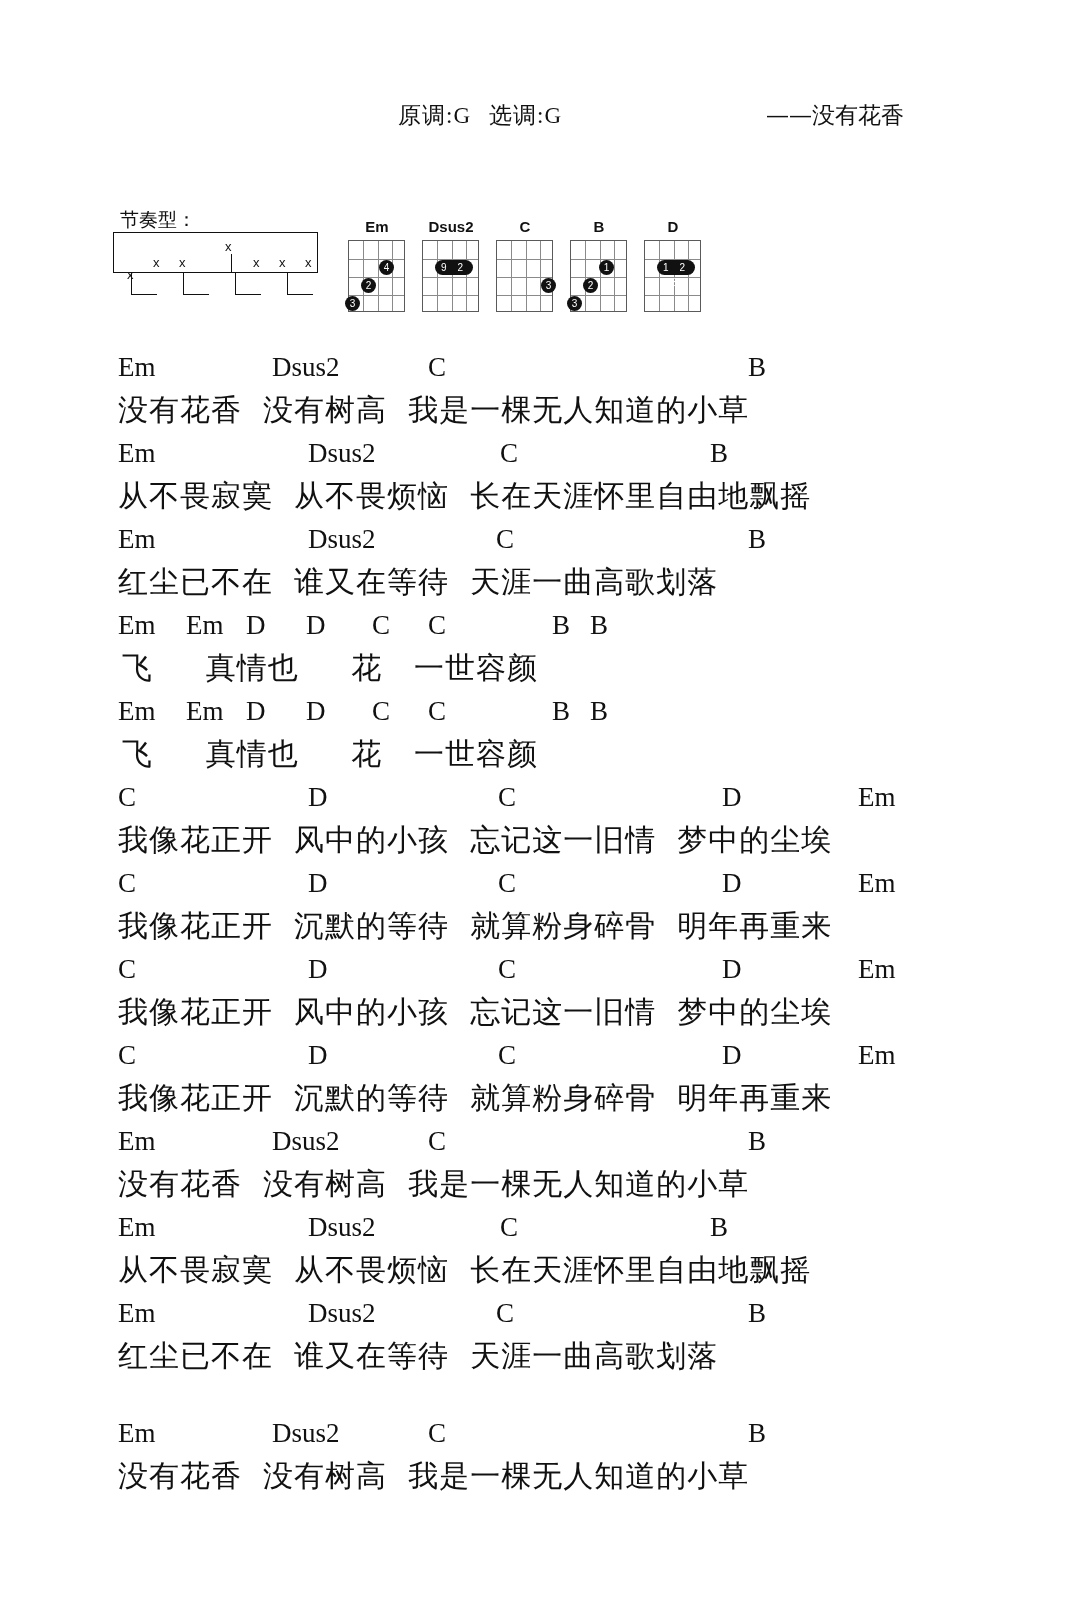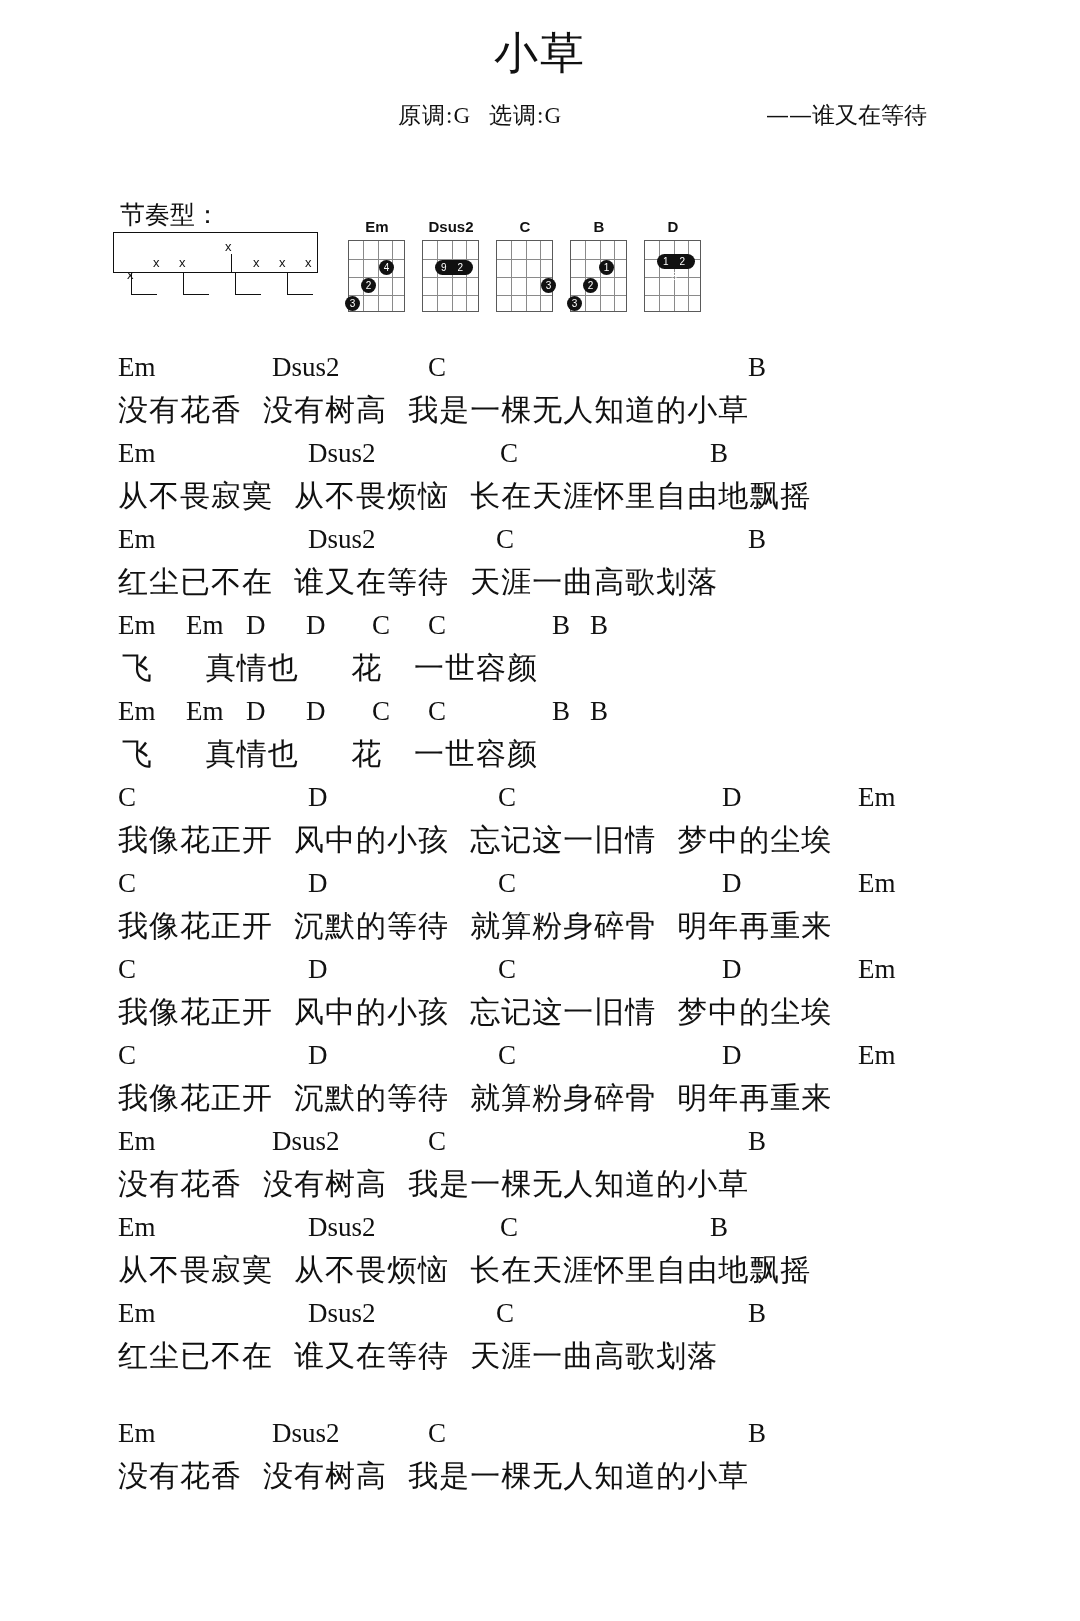--- a/index.html
+++ b/index.html
@@ -45,23 +45,23 @@
     position: absolute;
     top: 100px;
     left: 766px;
     font-size: 23px;
     font-family: "DejaVu Serif", serif;
   }
 
   
   .rhythm-label {
     position: absolute;
-    top: 198px;
+    top: 207px;
     left: 120px;
-    font-size: 25px;
+    font-size: 19px;
     font-family: Liberation Sans, sans-serif;
   }
 
   
   .strum {
     position: absolute;
     top: 232px;
     left: 113px;
     width: 205px;
     height: 70px;
@@ -200,27 +200,26 @@
     position: absolute;
     top: 0;
   }
   .spacer { height: 34px; }
 </style>
 </head>
 <body>
 
 <div class="page">
 
-  <div class="title">小草</div>
 
   <div class="key-line">
     <span>原调:G</span><span class="gap"></span><span>选调:G</span>
   </div>
 
-  <div class="artist">——谁又在等待</div>
+  <div class="artist">——没有花香</div>
 
   <div class="rhythm-label">节奏型：</div>
 
   <div class="strum">
     <div class="topline"></div>
     <div class="botline"></div>
     <div class="vbar" style="left:0"></div>
     <div class="vbar" style="left:204px"></div>
 
     <div class="downstem" style="left:18px"></div>
@@ -297,21 +296,21 @@
       </div>
       <div class="chord" style="left: 296px;">
         <div class="cname">D</div>
         <div class="grid">
           <div class="v" style="left: 14.25px;"></div>
           <div class="v" style="left: 28.5px;"></div>
           <div class="v" style="left: 42.75px;"></div>
           <div class="h" style="top: 18px;"></div>
           <div class="h" style="top: 36px;"></div>
           <div class="h" style="top: 54px;"></div>
-          <div class="dot wide" style="left: 12px; top: 13px;"><span>1 2 3</span></div>
+          <div class="dot wide" style="left: 12px; top: 19px;"><span>1 2 3</span></div>
         </div>
       </div>
     </div>
 
   <div class="body" id="body">
       <div class="block">
         <div class="chordline"><span style="left: 118px;">Em</span><span style="left: 272px;">Dsus2</span><span style="left: 428px;">C</span><span style="left: 748px;">B</span></div>
         <div class="lyricline"><span style="left: 118px;">没有花香  没有树高  我是一棵无人知道的小草</span></div>
       </div>
       <div class="block">

